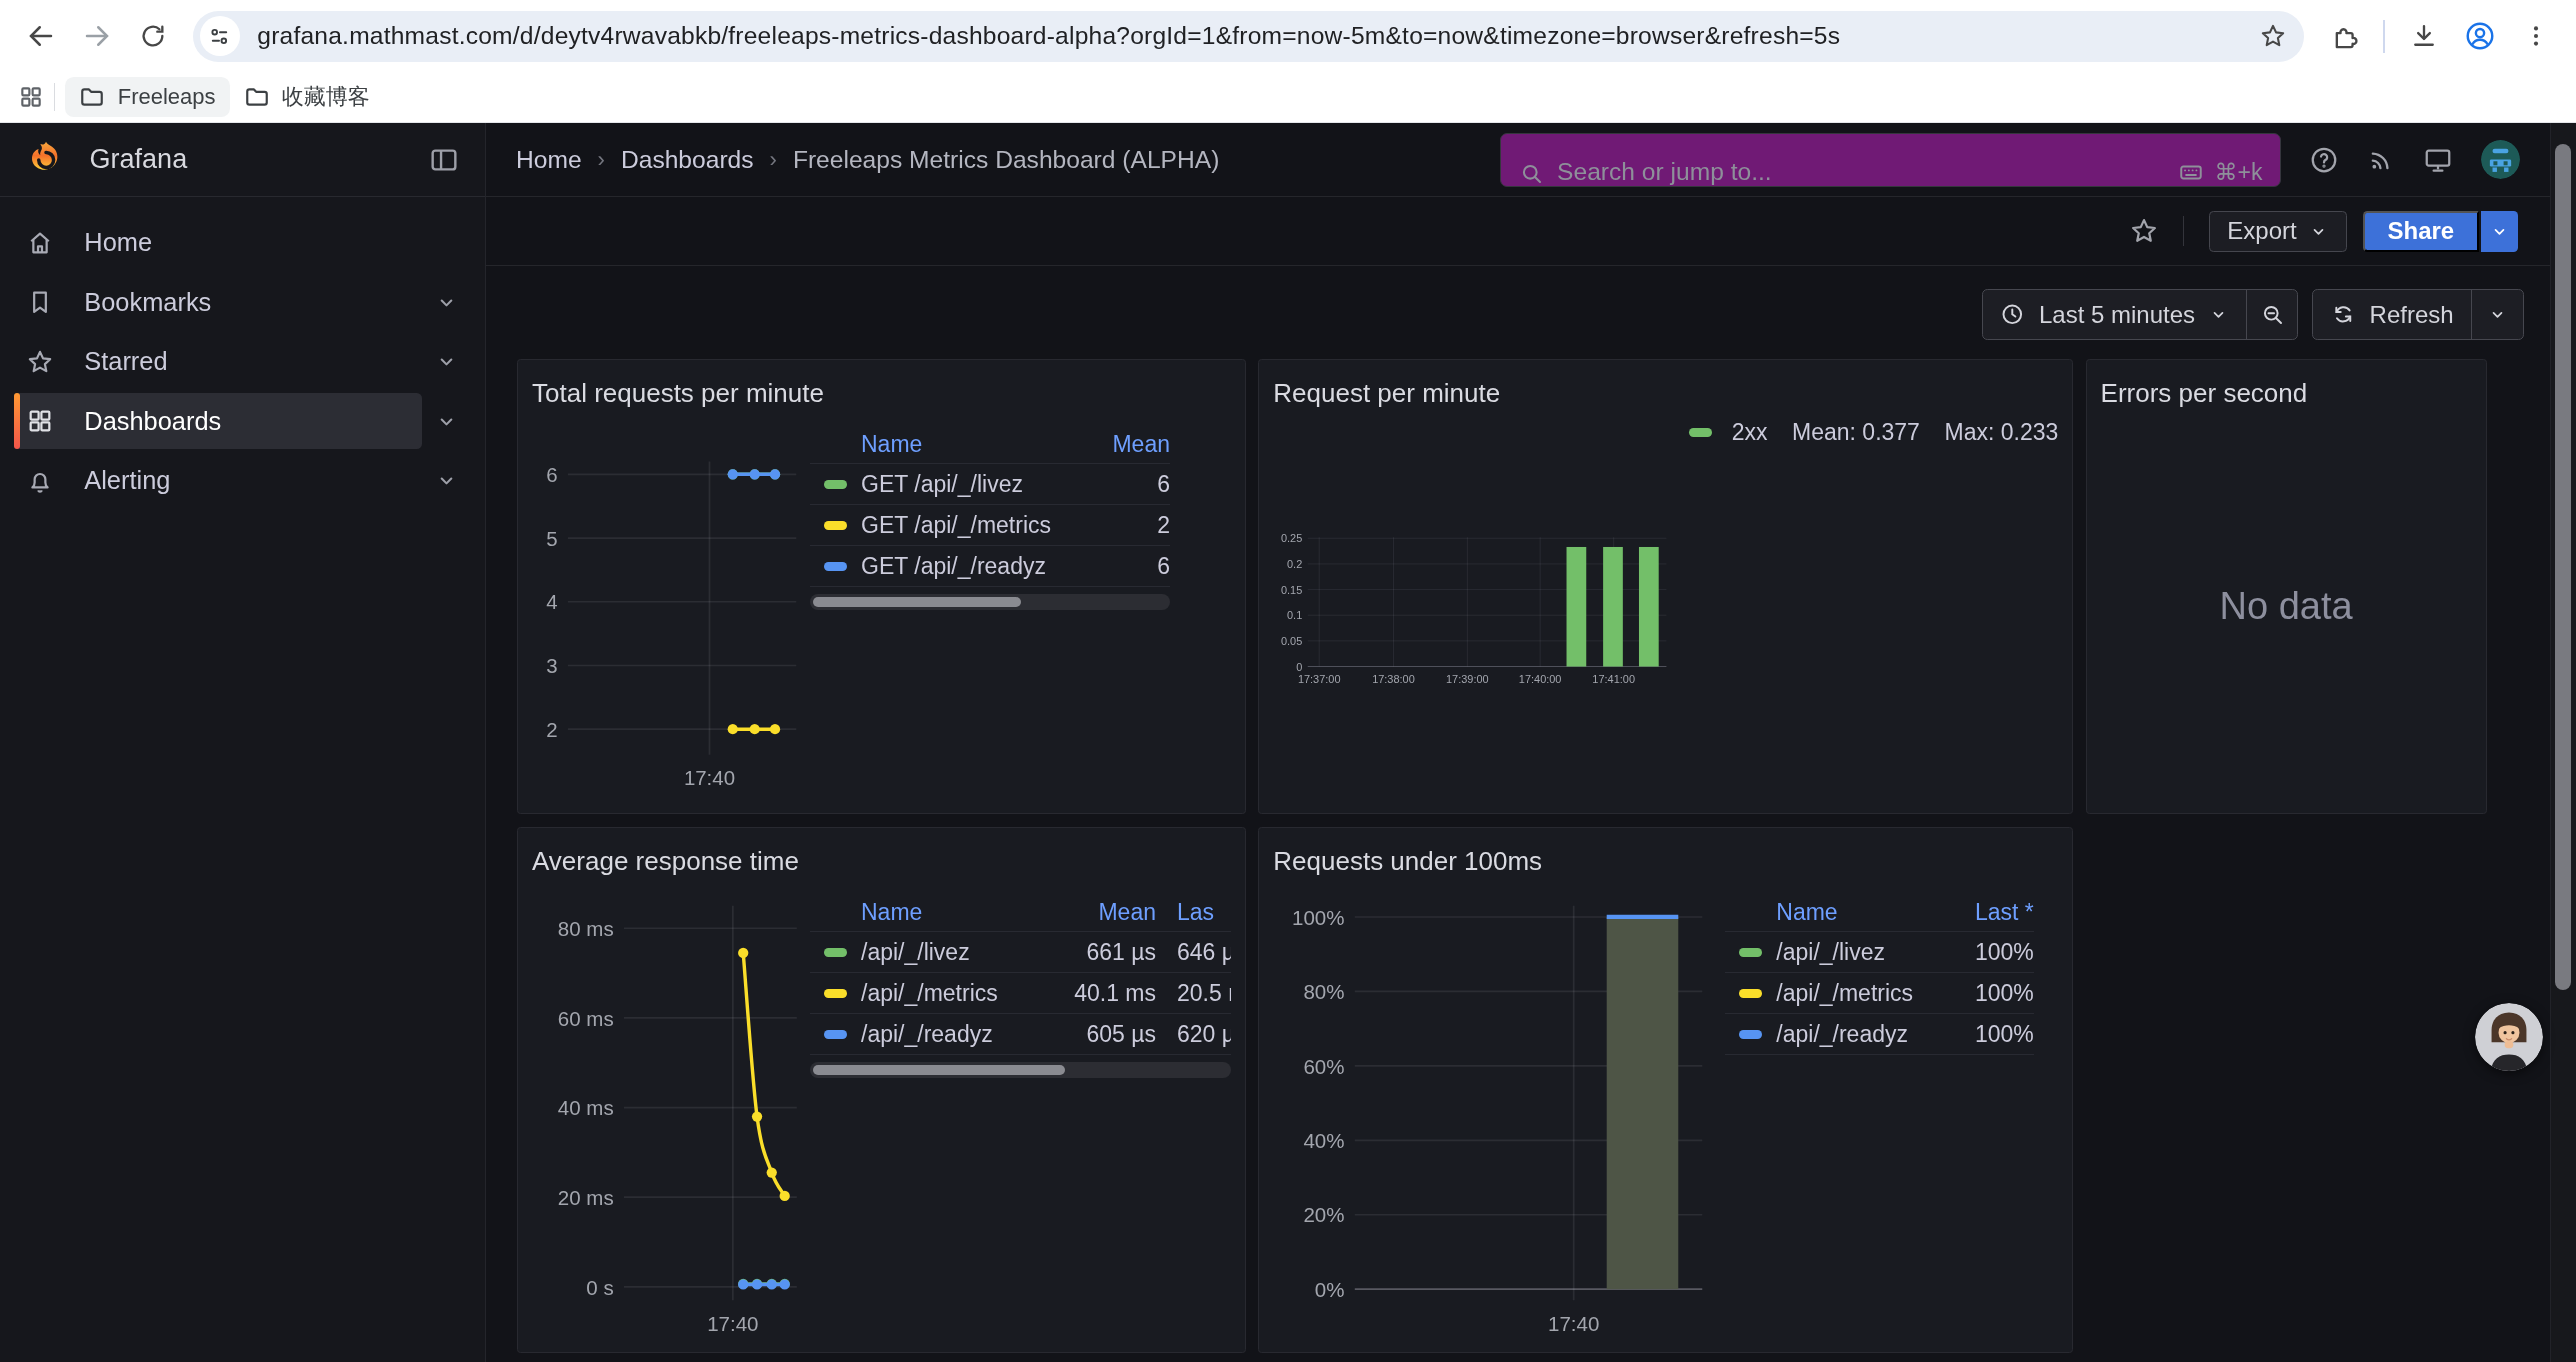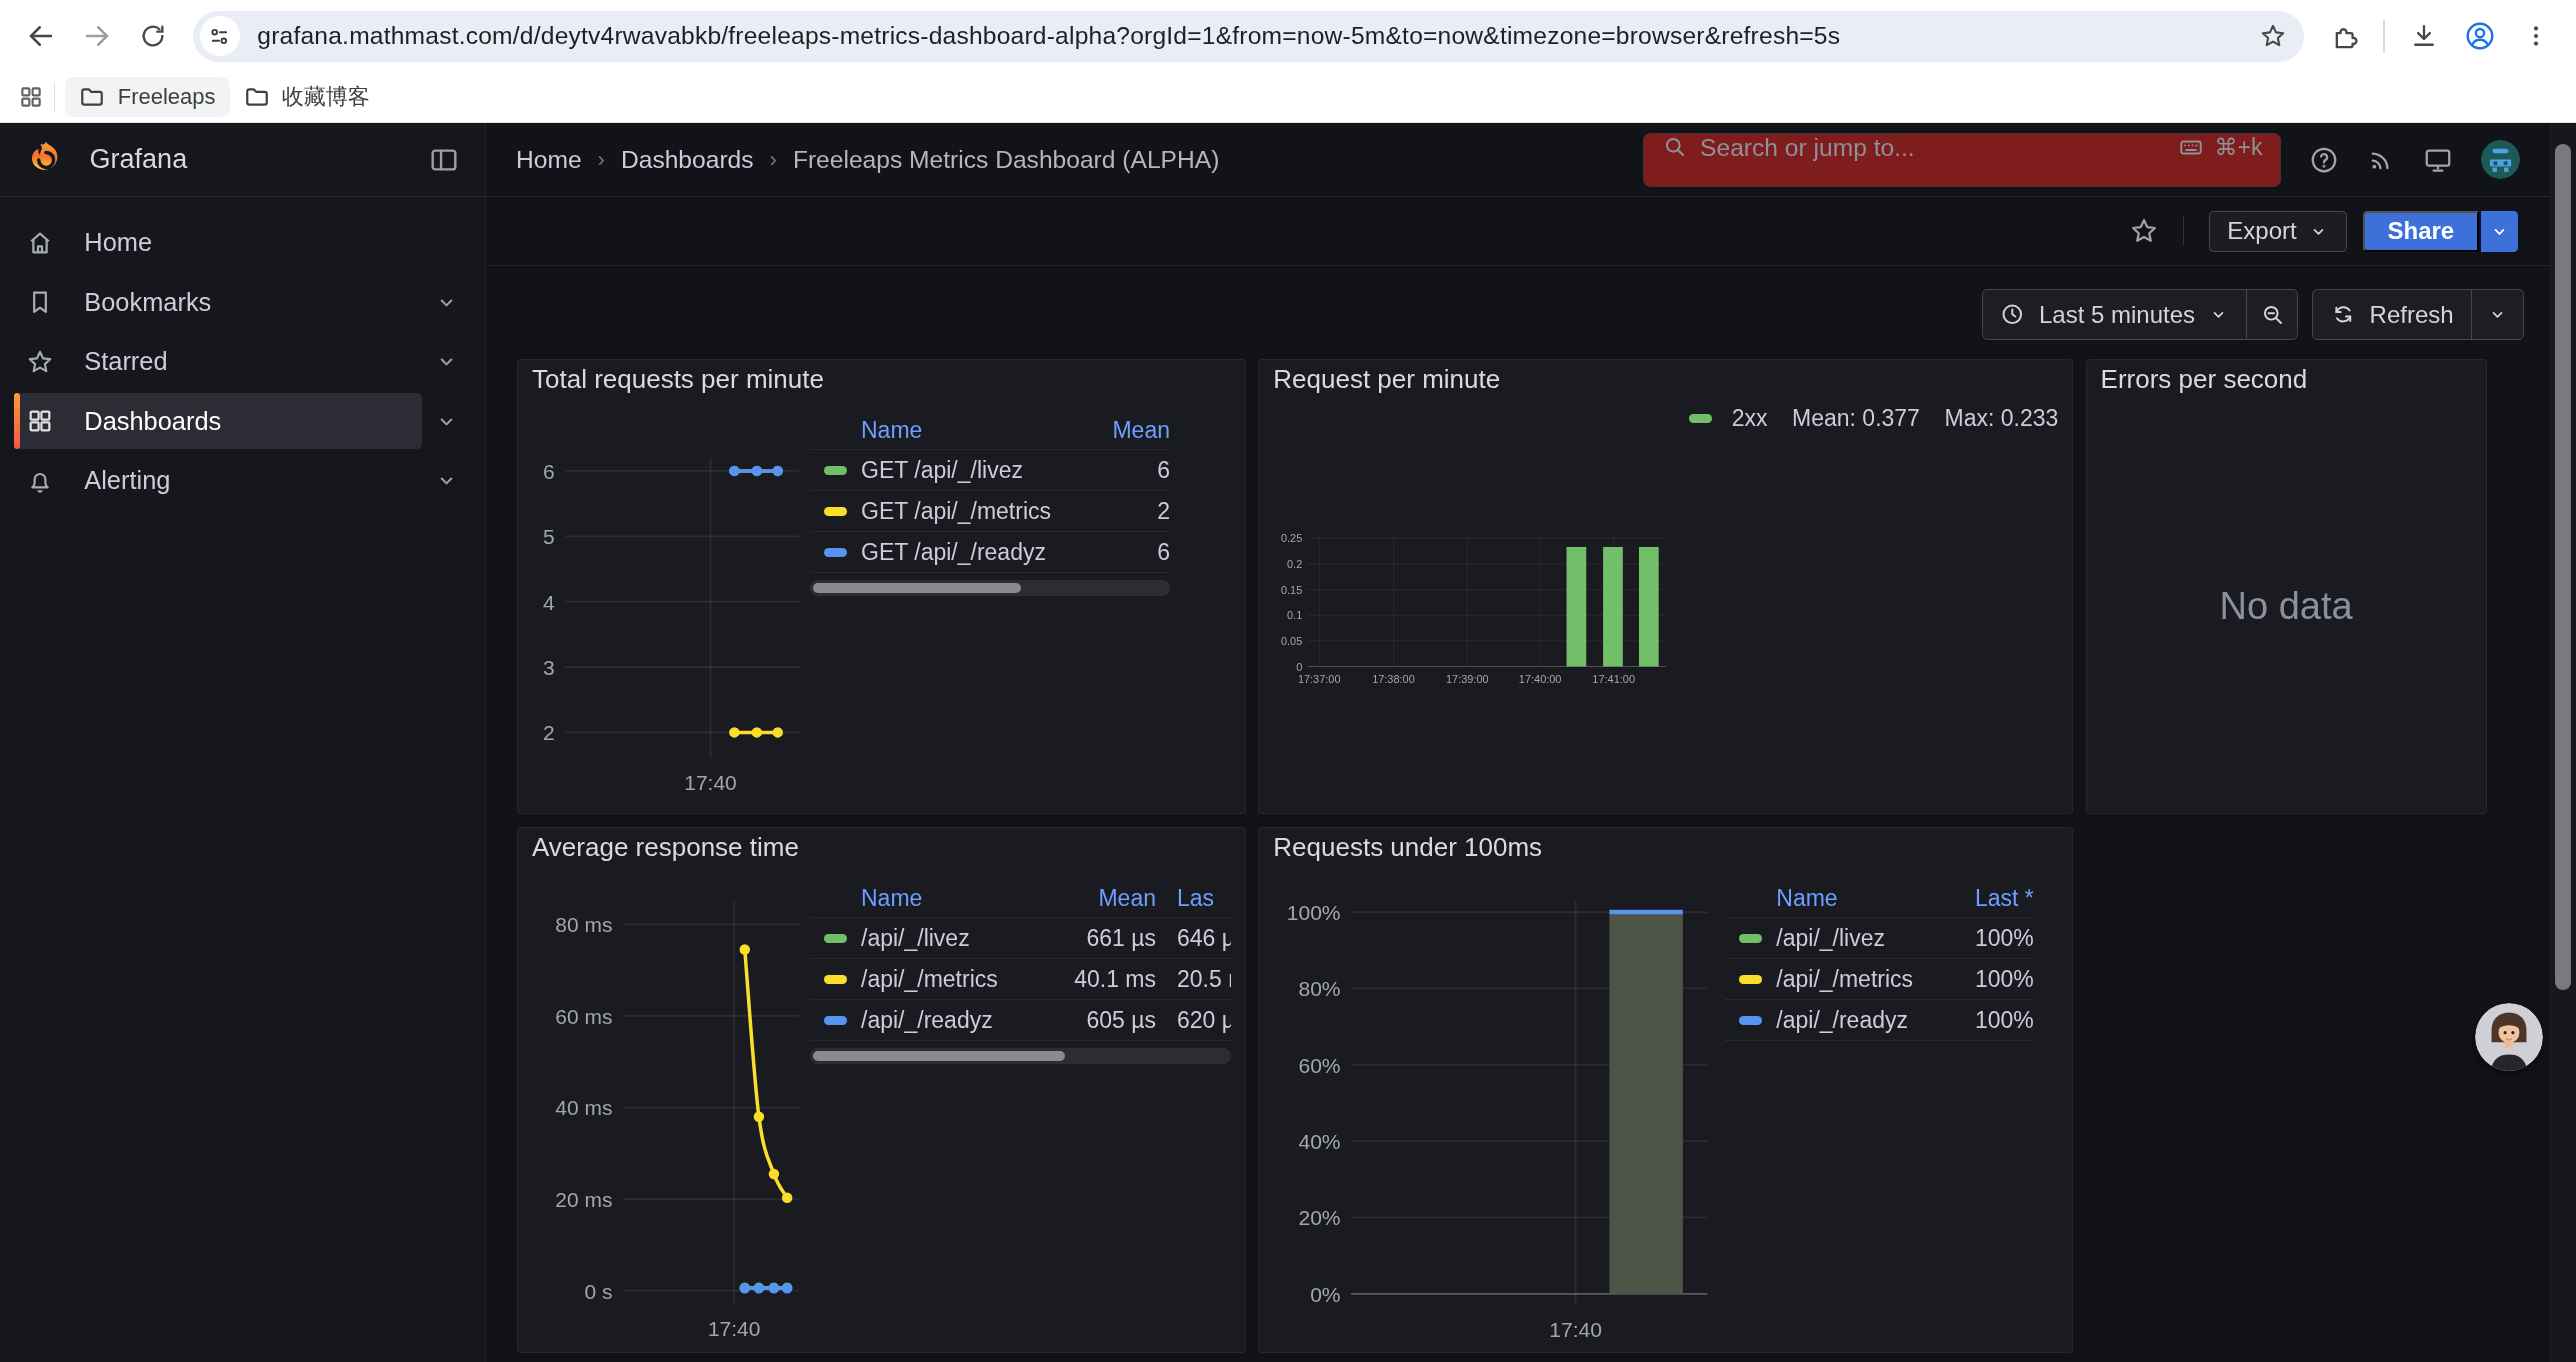--- a/index.html
+++ b/index.html
@@ -37,21 +37,21 @@
   .nav-row.sel .nav-item::before { content:""; position:absolute; left:0; top:0; bottom:0; width:6.1px; border-radius:3.5px; background:linear-gradient(180deg,#ff9933 0%,#f3554a 100%); }
   .nav-row.sel .nav-item .nicon { color:#e0e1e6; }
   .nav-chev { width:49px; display:flex; align-items:center; justify-content:center; color:#9d9fa8; }
 
   .main { flex:1; display:flex; flex-direction:column; min-width:0; background:#121318; }
   .gf-header { height:74px; display:flex; align-items:center; padding:0 30px; border-bottom:0.9px solid rgba(204,204,220,.10); flex:none; }
   .breadcrumb { display:flex; align-items:center; font-size:24.6px; color:#ccccdc; gap:16px; white-space:nowrap; }
   .crumb-sep { color:#74767f; font-size:22px; }
   .crumb.current { color:#b4b6c0; }
   .hdr-right { margin-left:auto; display:flex; align-items:center; gap:28px; }
-  .search-box { width:638px; height:54px; border:0.9px solid #35363d; background:#7f1d1d; border-radius:7px; display:flex; align-items:flex-start; padding:0 17.5px; color:#8e909a; }
+  .search-box { width:781px; height:54px; border:0.9px solid #35363d; background:#701a75; border-radius:7px; display:flex; align-items:flex-end; padding:0 17.5px; color:#8e909a; }
   .search-input { flex:1; background:transparent; border:none; outline:none; font-size:24.6px; color:#ccccdc; margin-left:14px; min-width:0; }
   .search-input::placeholder { color:#8e909a; }
   .kbd-hint { display:flex; align-items:center; gap:10.5px; font-size:23px; color:#8e909a; flex:none; }
   .hdr-icon { color:#a2a4ac; display:flex; }
   .gf-avatar { width:39px; height:39px; border-radius:50%; overflow:hidden; display:flex; }
 
   .gf-actions { height:69px; display:flex; align-items:center; justify-content:flex-end; padding:0 32px; border-bottom:0.9px solid rgba(204,204,220,.10); flex:none; }
   .act-star { color:#a2a4ac; display:flex; }
   .act-divider { width:0.9px; height:30px; background:#33343b; margin:0 24.6px; }
   .btn-export { height:41px; padding:0 17.5px; border:0.9px solid #45464e; border-radius:4.4px; background:#1c1d23; display:flex; align-items:center; gap:12.3px; color:#d4d5dc; font-size:24px; }
@@ -61,21 +61,21 @@
 
   .canvas { flex:1; padding:0 26px 0 31px; min-width:0; }
   .timebar { display:flex; justify-content:flex-end; align-items:center; margin:23px 0 19px; gap:14px; }
   .tp-group { display:flex; align-items:stretch; border:0.9px solid #46474f; border-radius:5.3px; background:#1d1e24; height:51px; }
   .tp-seg { display:flex; align-items:center; gap:14px; padding:0 17.5px; color:#d4d5dc; font-size:24px; }
   .tp-div { width:0.9px; background:#46474f; }
   .tp-iconseg { width:51px; display:flex; align-items:center; justify-content:center; color:#d4d5dc; }
 
   .grid-row { display:flex; gap:12.3px; }
   .grid-row + .grid-row { margin-top:13px; }
-  .panel { background:#191b21; border:0.9px solid #282930; border-radius:3.5px; padding:0 14px; overflow:hidden; flex:none; }
+  .panel { background:#191b21; border:0.9px solid #282930; border-radius:3.5px; padding:14px 14px; overflow:hidden; flex:none; }
   .p1,.p4 { width:729px; }
   .p2,.p5 { width:815px; }
   .p3 { width:401px; }
   .p1,.p2,.p3 { height:455px; }
   .p4,.p5 { height:526px; }
   .panel-title { height:39px; line-height:39px; font-size:26px; color:#dadbe2; font-weight:500; white-space:nowrap; overflow:hidden; }
   .panel-body { display:flex; height:calc(100% - 39px); min-width:0; }
   .panel-body.col { flex-direction:row; }
   .chart { flex:1; min-width:0; height:100%; }
 

